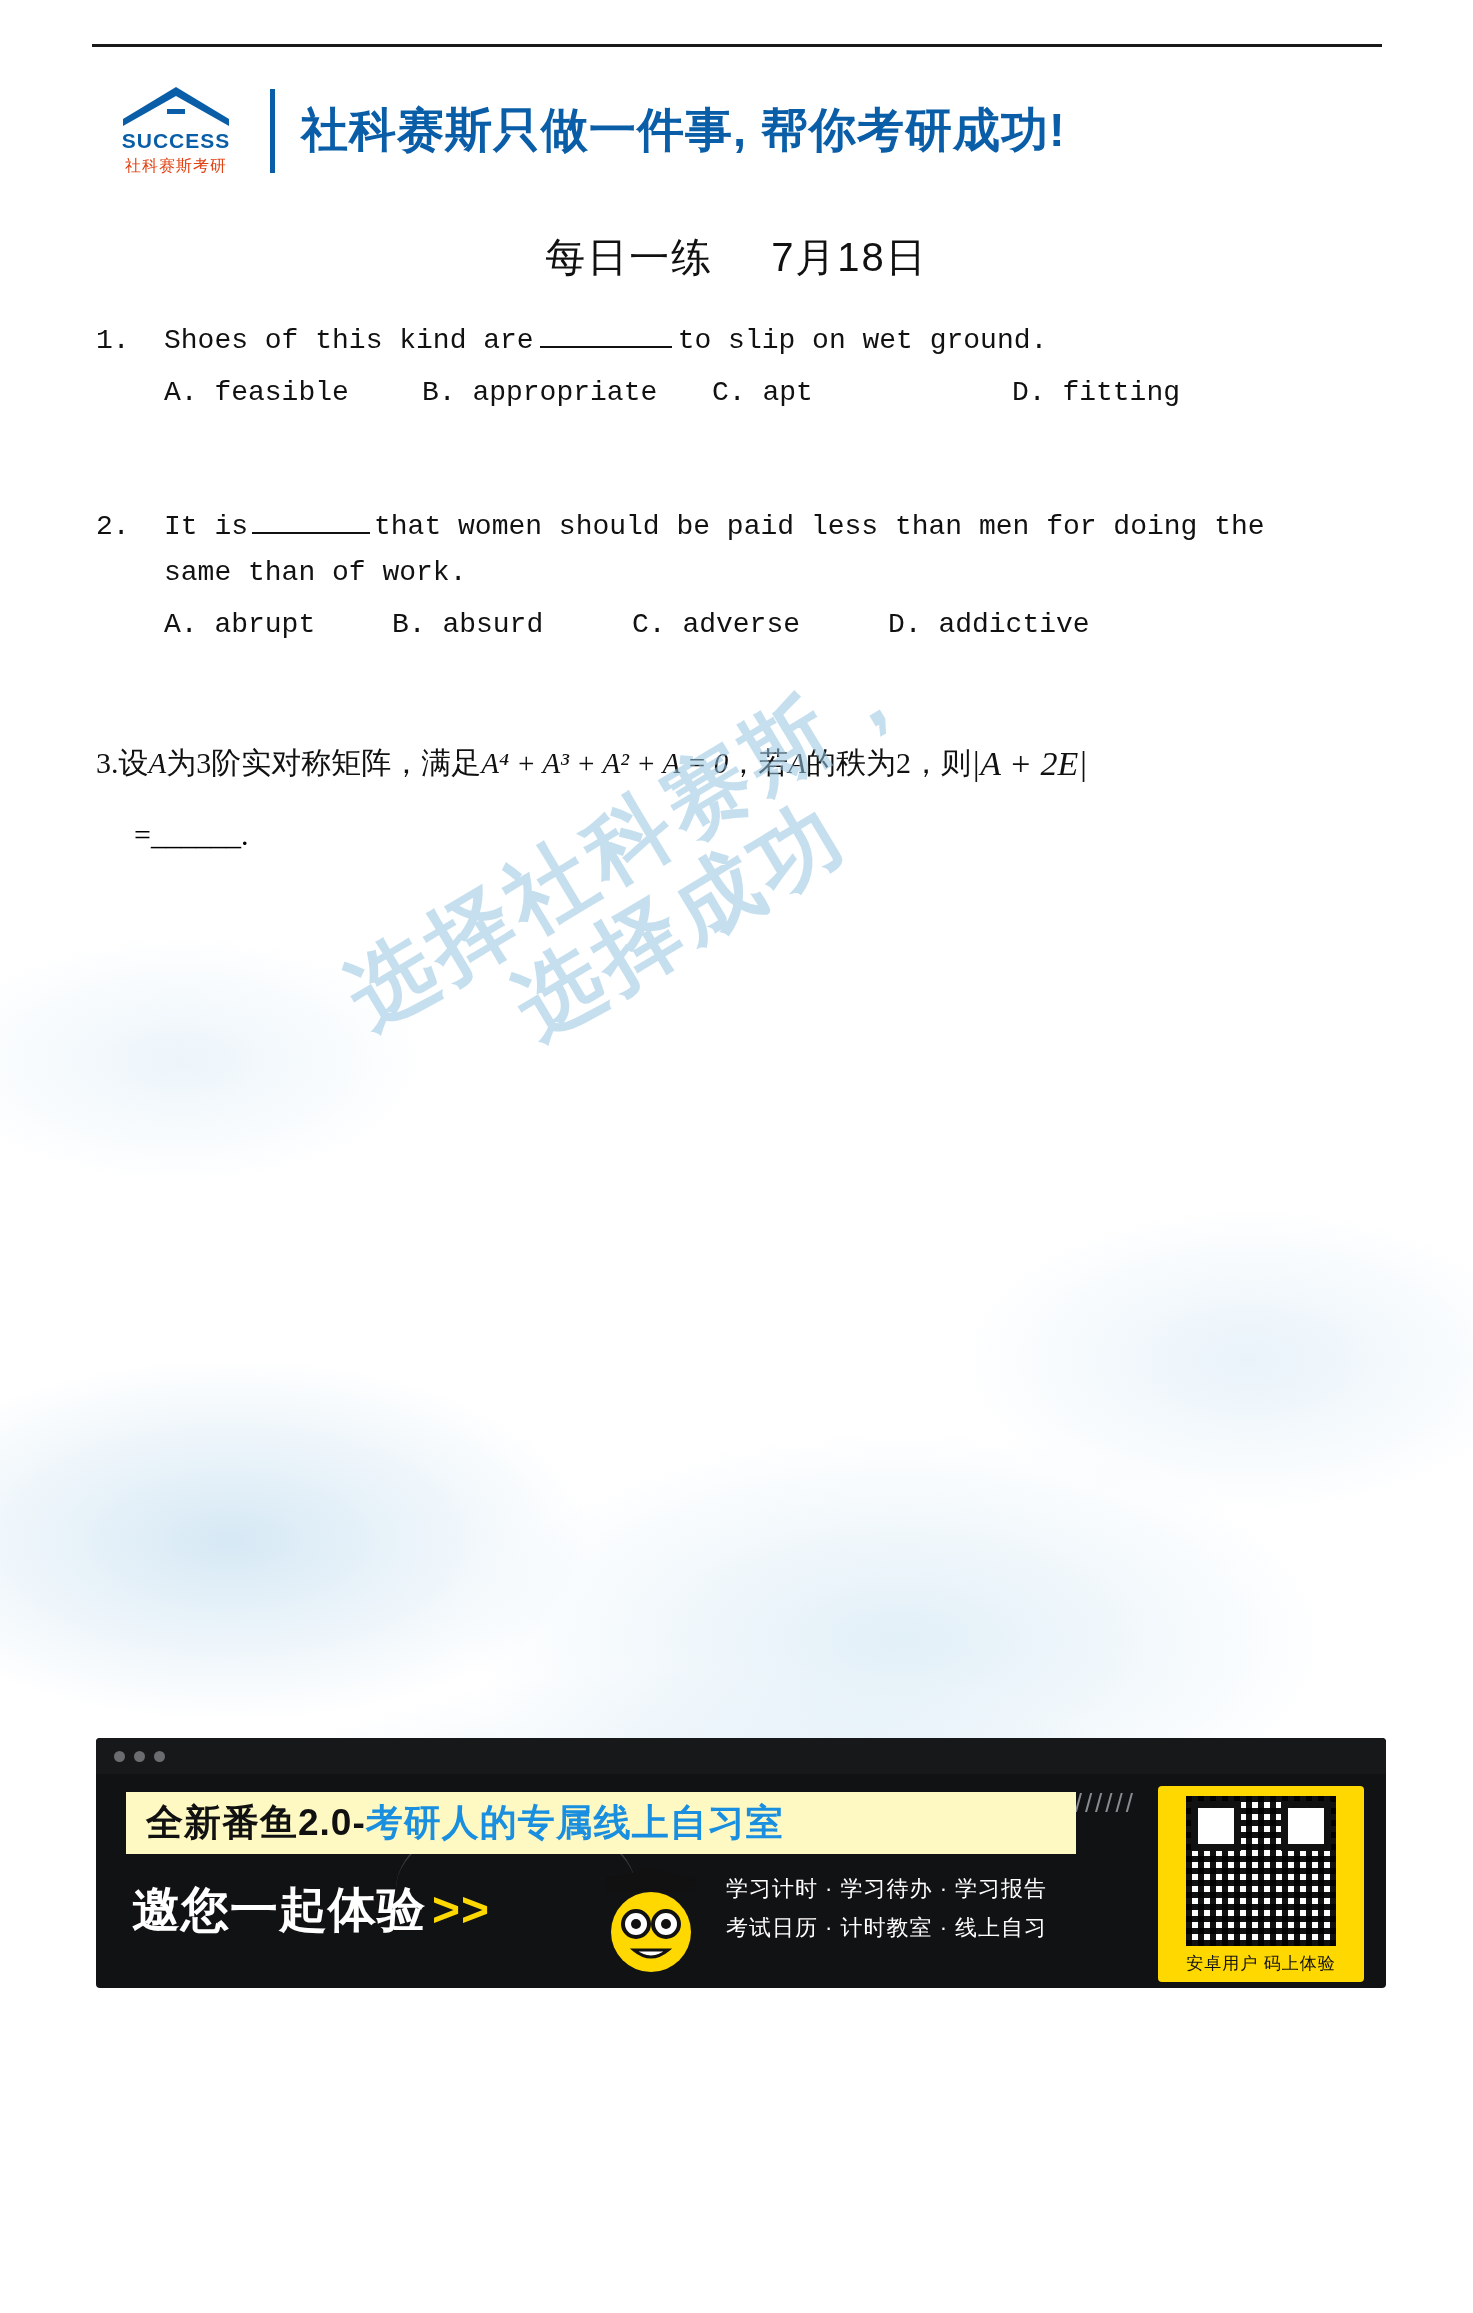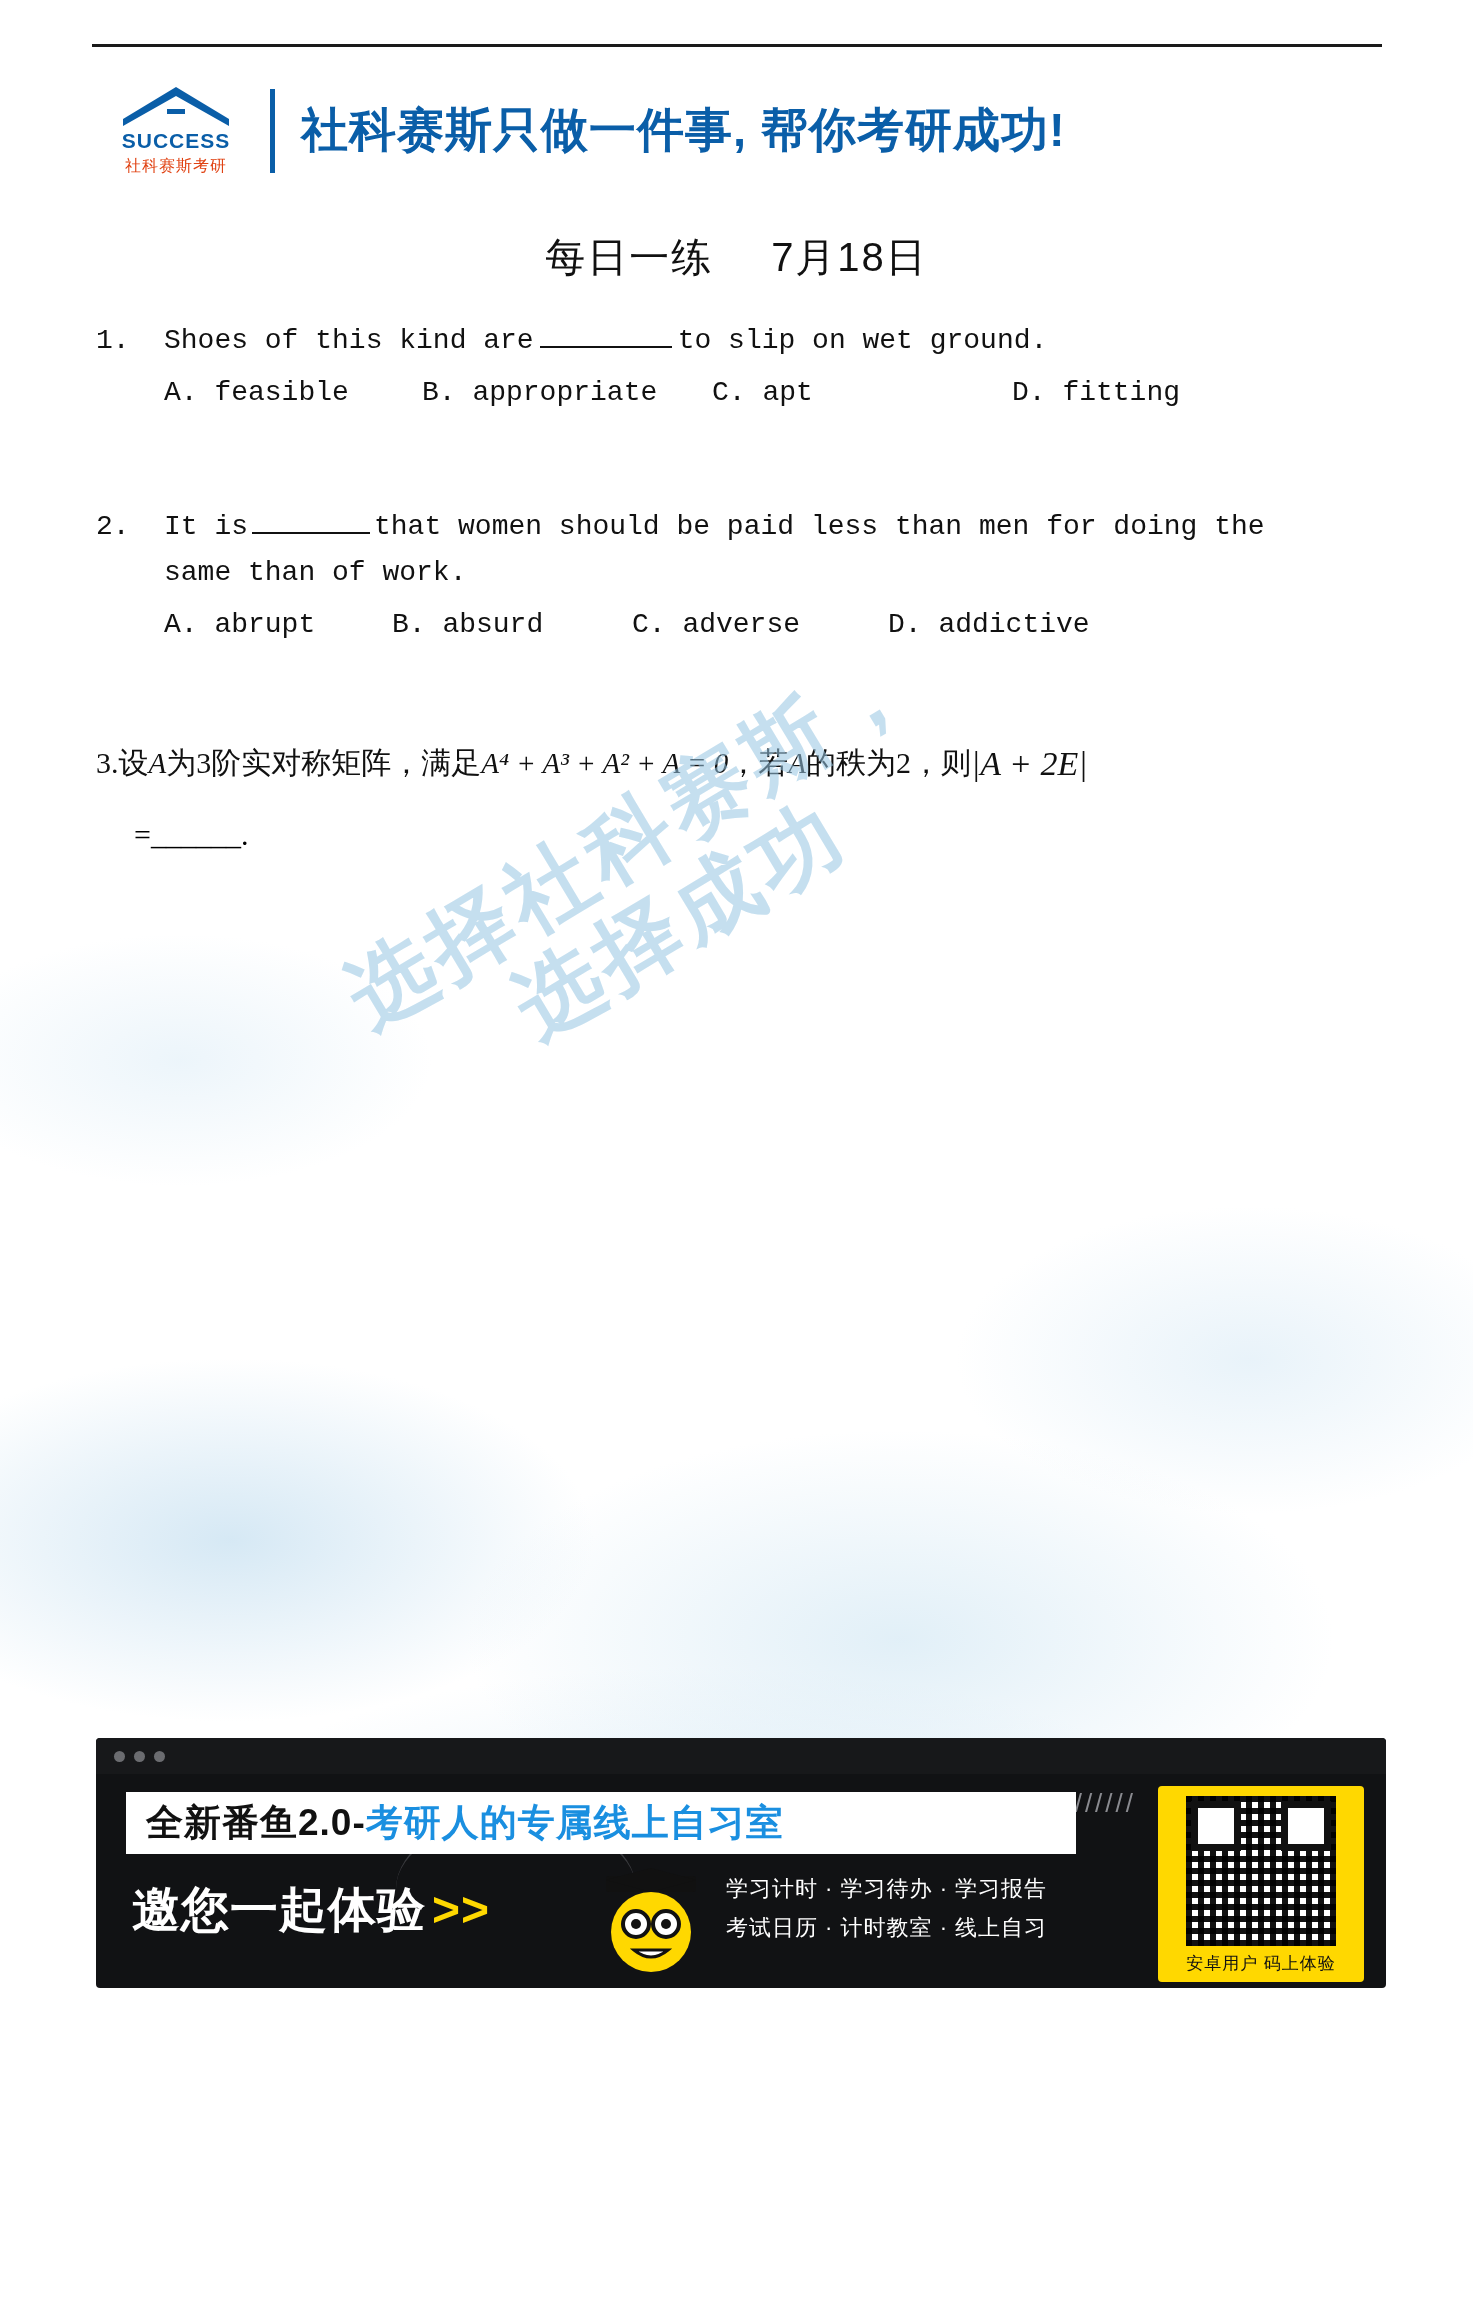--- a/index.html
+++ b/index.html
@@ -233,21 +233,21 @@
     left: 0; top: 36px;
     width: 100%;
     height: 214px;
   }
   .strip-yellow {
     position: absolute;
     left: 30px;
     top: 18px;
     width: 950px;
     height: 62px;
-    background: #ffffff;
+    background: #fef9c3;
     display: flex;
     align-items: center;
     padding-left: 20px;
     box-sizing: border-box;
     font-family: "Liberation Sans", sans-serif;
     font-weight: bold;
     font-size: 37px;
     color: #111;
     letter-spacing: 1px;
   }

